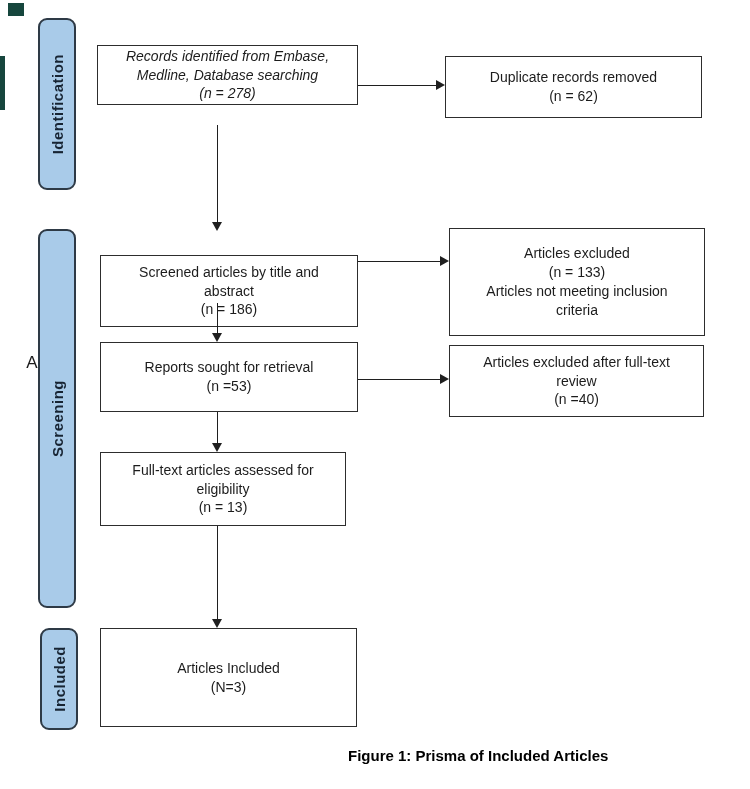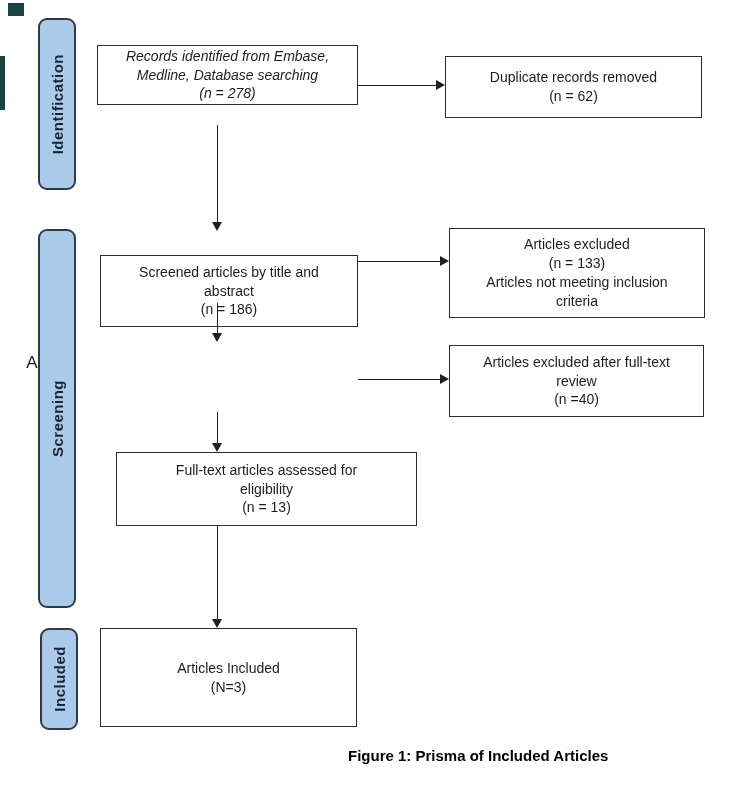--- a/index.html
+++ b/index.html
@@ -114,35 +114,39 @@
   <div class="box" style="left:97px; top:45px; width:261px; height:60px;font-style:italic;">
     <span>Records identified from Embase,
 Medline, Database searching
 (n = 278)</span>
   </div>
   <div class="box" style="left:100px; top:231px; width:258px; height:72px;margin-top:24px;">
     <span>Screened articles by title and
 abstract
 (n = 186)</span>
   </div>
-  <div class="box" style="left:116px; top:452px; width:301px; height:74px;">
+  <div class="box" style="left:100px; top:342px; width:258px; height:70px;">
+    <span>Reports sought for retrieval
+(n =53)</span>
+  </div>
+  <div class="box" style="left:100px; top:452px; width:246px; height:74px;">
     <span>Full-text articles assessed for
 eligibility
 (n = 13)</span>
   </div>
   <div class="box" style="left:100px; top:628px; width:257px; height:99px;">
     <span>Articles Included
 (N=3)</span>
   </div>
 
   <div class="box" style="left:445px; top:56px; width:257px; height:62px;">
     <span>Duplicate records removed
 (n = 62)</span>
   </div>
-  <div class="box" style="left:449px; top:228px; width:256px; height:90px;">
+  <div class="box" style="left:449px; top:228px; width:256px; height:108px;">
     <span>Articles excluded
 (n = 133)
 Articles not meeting inclusion
 criteria</span>
   </div>
   <div class="box" style="left:449px; top:345px; width:255px; height:72px;">
     <span>Articles excluded after full-text
 review
 (n =40)</span>
   </div>

